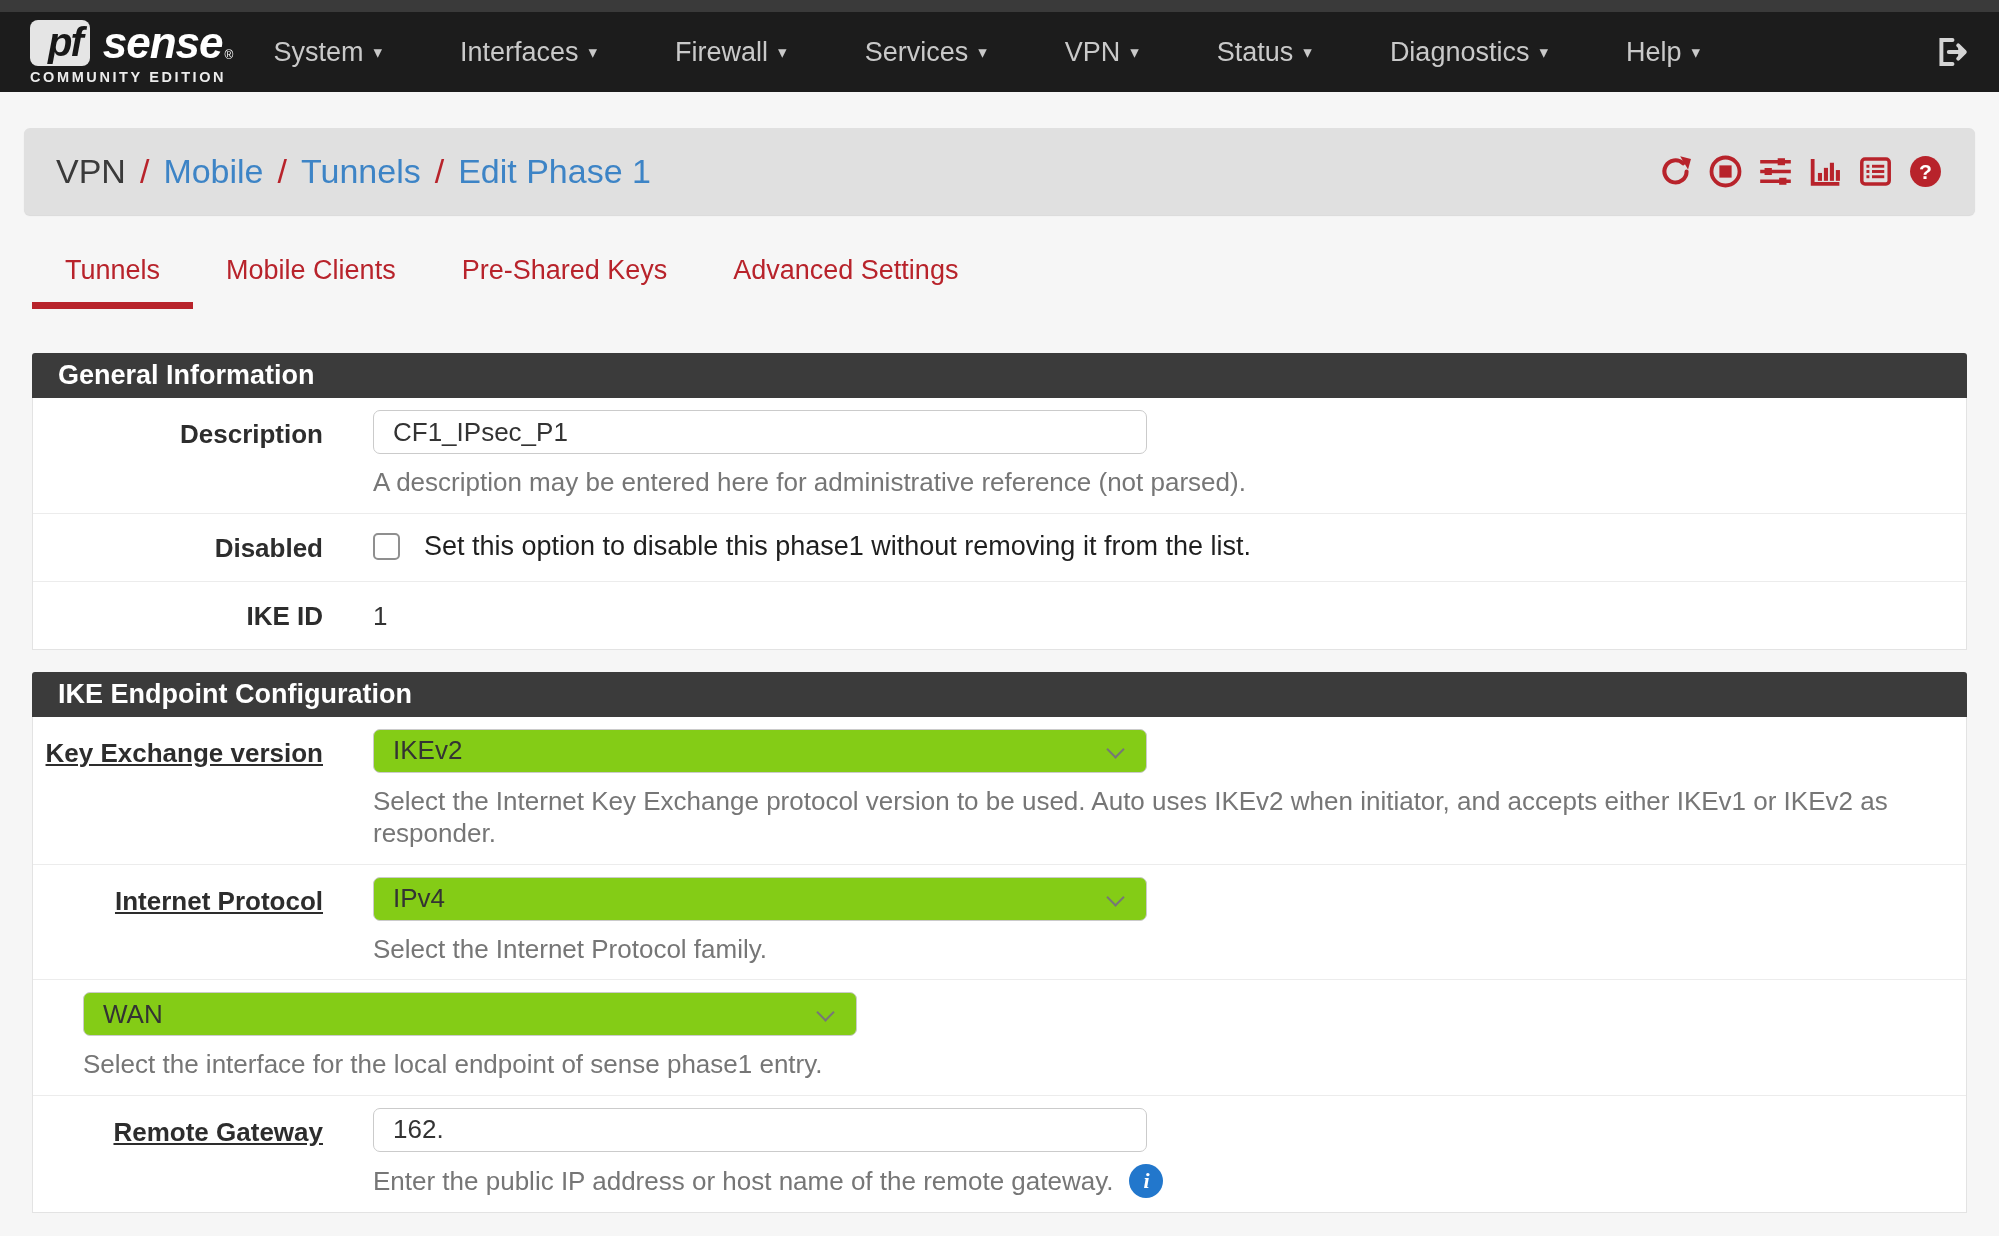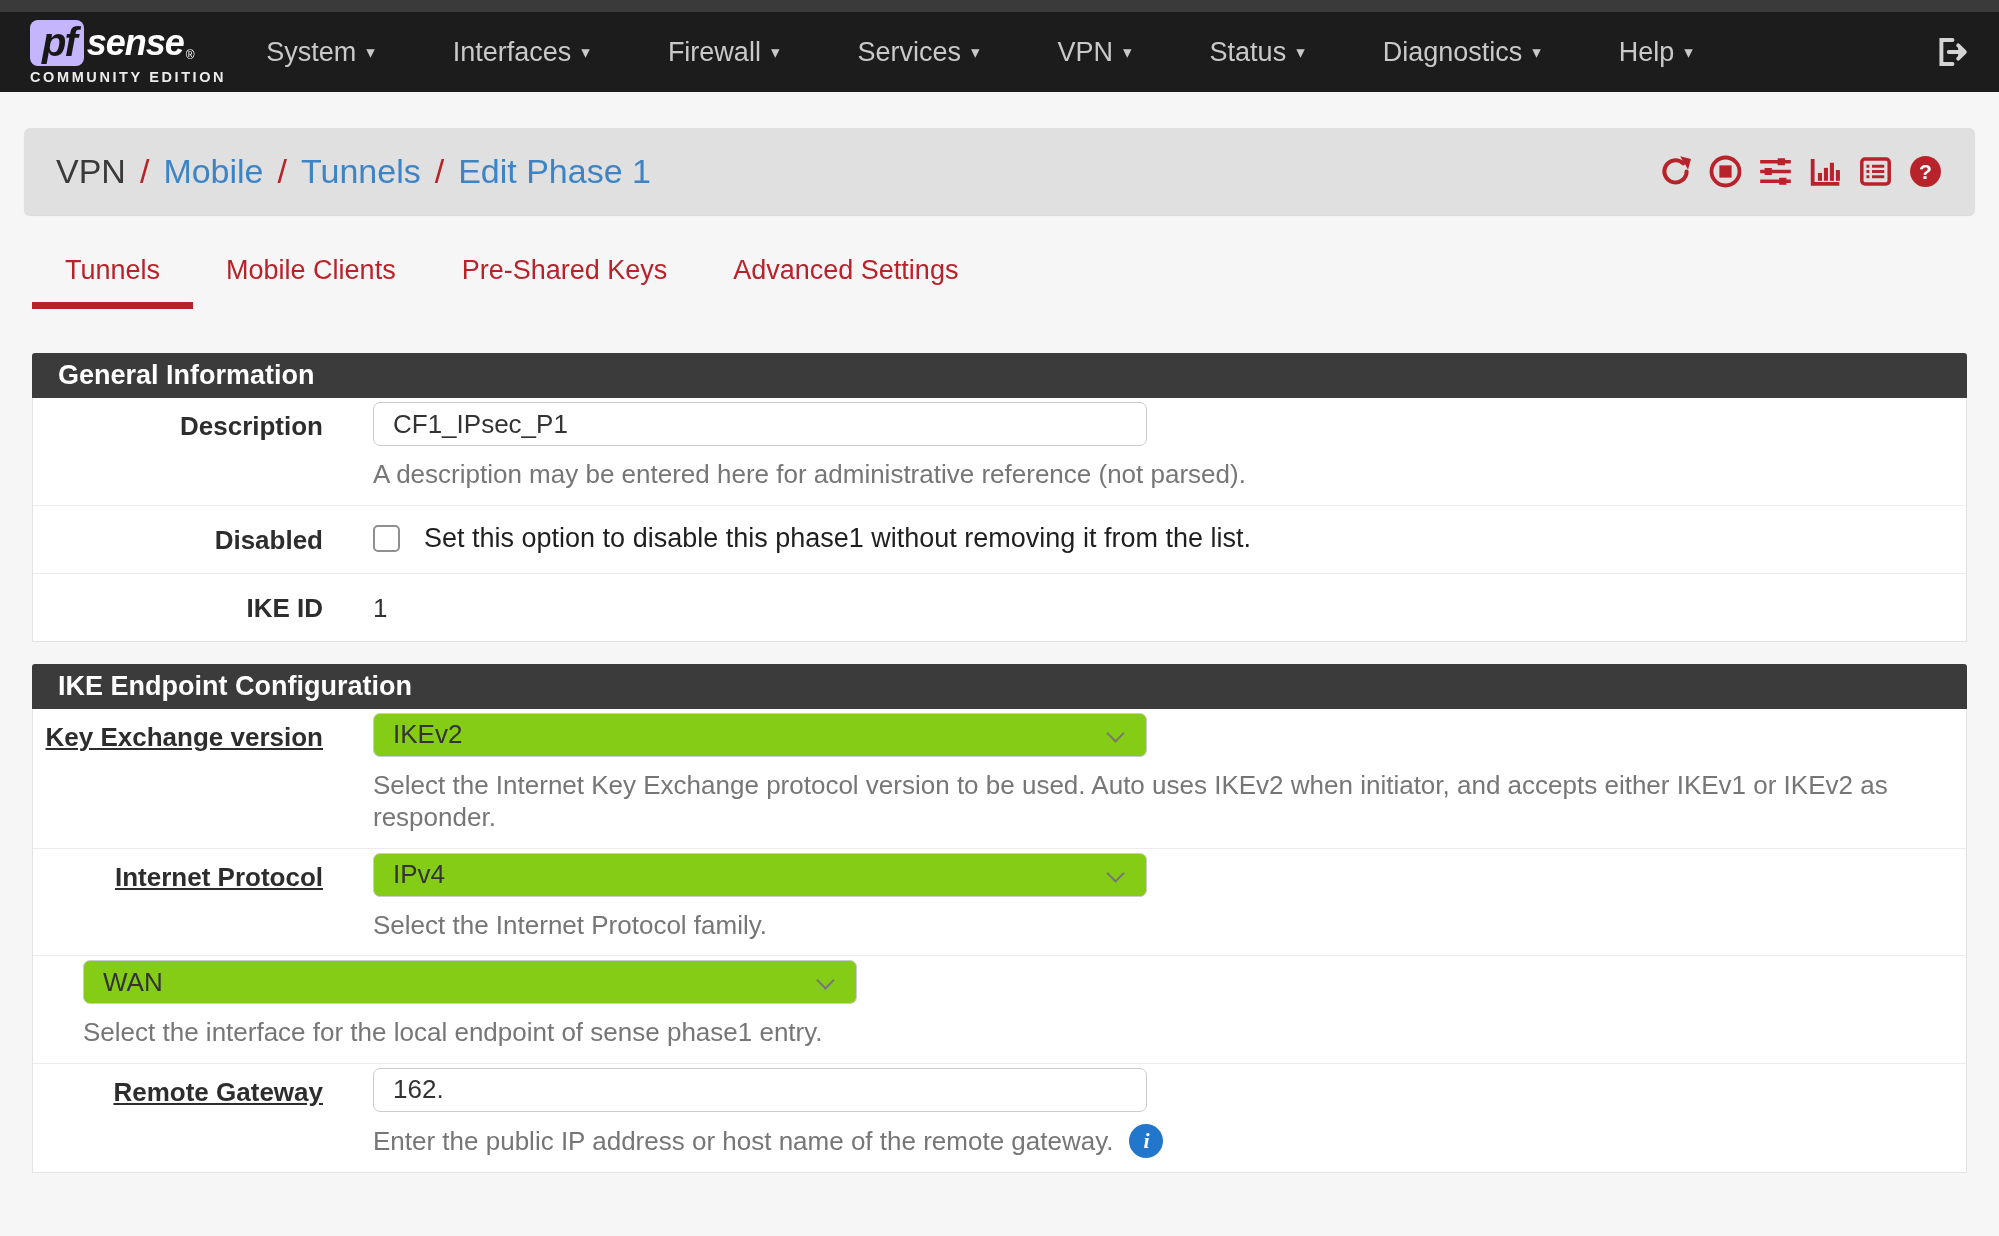--- a/index.html
+++ b/index.html
@@ -8,23 +8,23 @@
   }
   *{margin:0;padding:0;box-sizing:border-box;}
   html,body{width:1999px;height:1236px;overflow:hidden;}
   body{font-family:"Liberation Sans",sans-serif;background:var(--page-bg);}
 
   
   .top-strip{height:12px;background:var(--navbar-strip);}
   .navbar{height:80px;background:var(--navbar-bg);display:flex;align-items:center;padding:0 30px;}
   .brand{display:flex;flex-direction:column;margin-right:40px;cursor:pointer;}
   .brand-row{display:flex;align-items:center;}
-  .pf-box{background:#c4b5fd;border-radius:8px;padding:1px 8px 3px 12px;font-style:italic;font-weight:bold;
+  .pf-box{background:#e5e5e5;border-radius:8px;padding:1px 8px 3px 18px;font-style:italic;font-weight:bold;
           font-size:40px;color:#181818;line-height:1.05;letter-spacing:-2px;}
-  .sense{color:#fff;font-style:italic;font-weight:bold;font-size:36px;letter-spacing:-1px;margin-left:3px;line-height:1;}
+  .sense{color:#fff;font-style:italic;font-weight:bold;font-size:44px;letter-spacing:-1px;margin-left:13px;line-height:1;}
   .reg{color:#fff;font-size:12px;align-self:flex-end;margin:0 0 4px 2px;}
   .brand-sub{color:#ececec;font-size:14.5px;letter-spacing:2.6px;margin-top:3px;font-weight:bold;}
   .nav-menu{display:flex;list-style:none;gap:78px;font-size:27px;color:#c9c9c9;}
   .nav-item{display:flex;align-items:center;gap:10px;cursor:pointer;white-space:nowrap;}
   .caret{font-size:17px;color:#c9c9c9;}
   .signout{margin-left:auto;cursor:pointer;display:flex;align-items:center;}
   .signout svg{width:36px;height:36px;}
 
   
   .page{padding:0 24px;}
@@ -40,21 +40,21 @@
   .tabs{margin:40px 0 0 8px;display:flex;}
   .tab{font-size:27px;color:var(--accent-red);text-decoration:none;padding:0 33px 23px 33px;cursor:pointer;}
   .tab.active{padding-bottom:16px;border-bottom:7px solid var(--accent-red);}
 
   
   .panel{margin:44px 8px 0 8px;}
   .panel + .panel{margin-top:22px;}
   .panel-header{background:var(--panel-header-bg);color:#fff;font-size:27px;font-weight:bold;
                 height:45px;line-height:45px;padding-left:26px;border-radius:3px 3px 0 0;}
   .panel-body{background:#fff;border:1px solid #e3e3e3;border-top:none;}
-  .row{display:flex;padding:4px 0 14px;border-top:1px solid #ececec;}
+  .row{display:flex;padding:12px 0 14px;border-top:1px solid #ececec;}
   .row:first-child{border-top:none;}
   .row .label{width:290px;flex-shrink:0;text-align:right;font-weight:bold;font-size:26px;color:#2d2d2d;padding-top:9px;line-height:1.2;}
   .label.u{text-decoration:underline;}
   .field{margin-left:50px;flex:1;}
   .text-input{width:774px;height:44px;border:1px solid #cbcbcb;border-radius:7px;font-size:26px;color:#333;
               padding:0 19px;background:#fff;font-family:"Liberation Sans",sans-serif;outline:none;display:block;}
   .select{width:774px;height:44px;border:1px solid #cbcbcb;border-radius:7px;background:#84cc16;position:relative;
           display:flex;align-items:center;padding:0 19px;font-size:26px;color:#333;cursor:pointer;}
   .chev{position:absolute;right:24px;top:13px;width:13px;height:13px;border-right:2px solid #777;
         border-bottom:2px solid #777;transform:rotate(45deg);}

